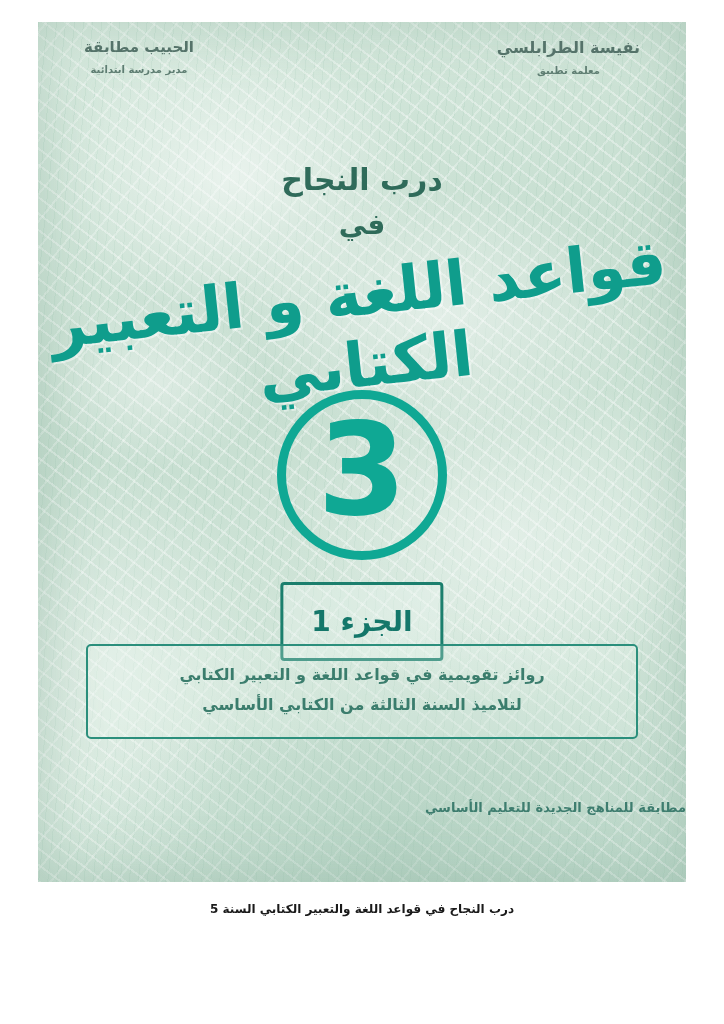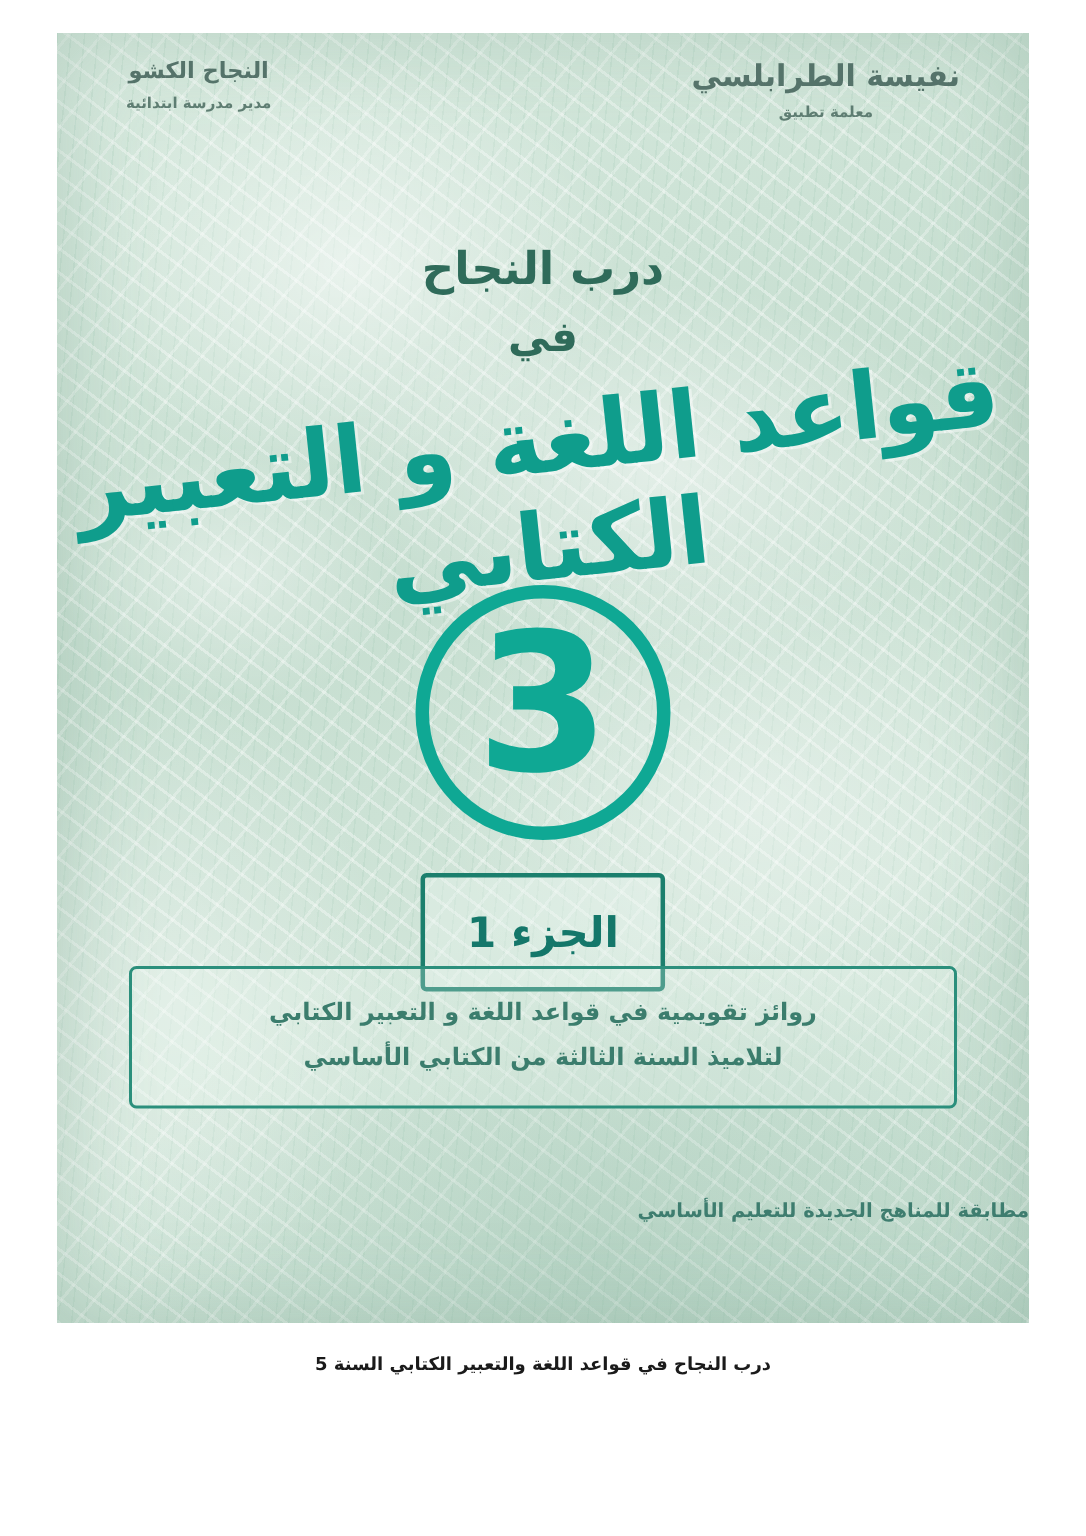--- a/index.html
+++ b/index.html
@@ -78,21 +78,21 @@
     color: #55736a;
     white-space: nowrap;
   }
   .author .role {
     margin-top: 8px;
     font-size: 10px;
     font-weight: bold;
     color: #5e7d72;
     white-space: nowrap;
   }
-  .author.left .name { font-size: 20px; }
+  .author.left .name { font-size: 16px; }
 
   
   .title-main {
     position: absolute;
     top: 92px;
     left: 0;
     right: 0;
     text-align: center;
     font-size: 30px;
     font-weight: bold;
@@ -223,21 +223,21 @@
 
   <div class="cover">
     <div class="cover-inner">
 
       <div class="author-row">
         <div class="author left">
           <div class="name">نفيسة الطرابلسي</div>
           <div class="role">معلمة تطبيق</div>
         </div>
         <div class="author right">
-          <div class="name">النجاح الكشو</div>
+          <div class="name">الحبيب مطابقة</div>
           <div class="role">مدير مدرسة ابتدائية</div>
         </div>
       </div>
 
       <div class="title-main">درب النجاح</div>
       <div class="title-fi">في</div>
       <div class="title-subject">قواعد اللغة و التعبير الكتابي</div>
 
       <div class="level-badge">
         <span class="num">3</span>

